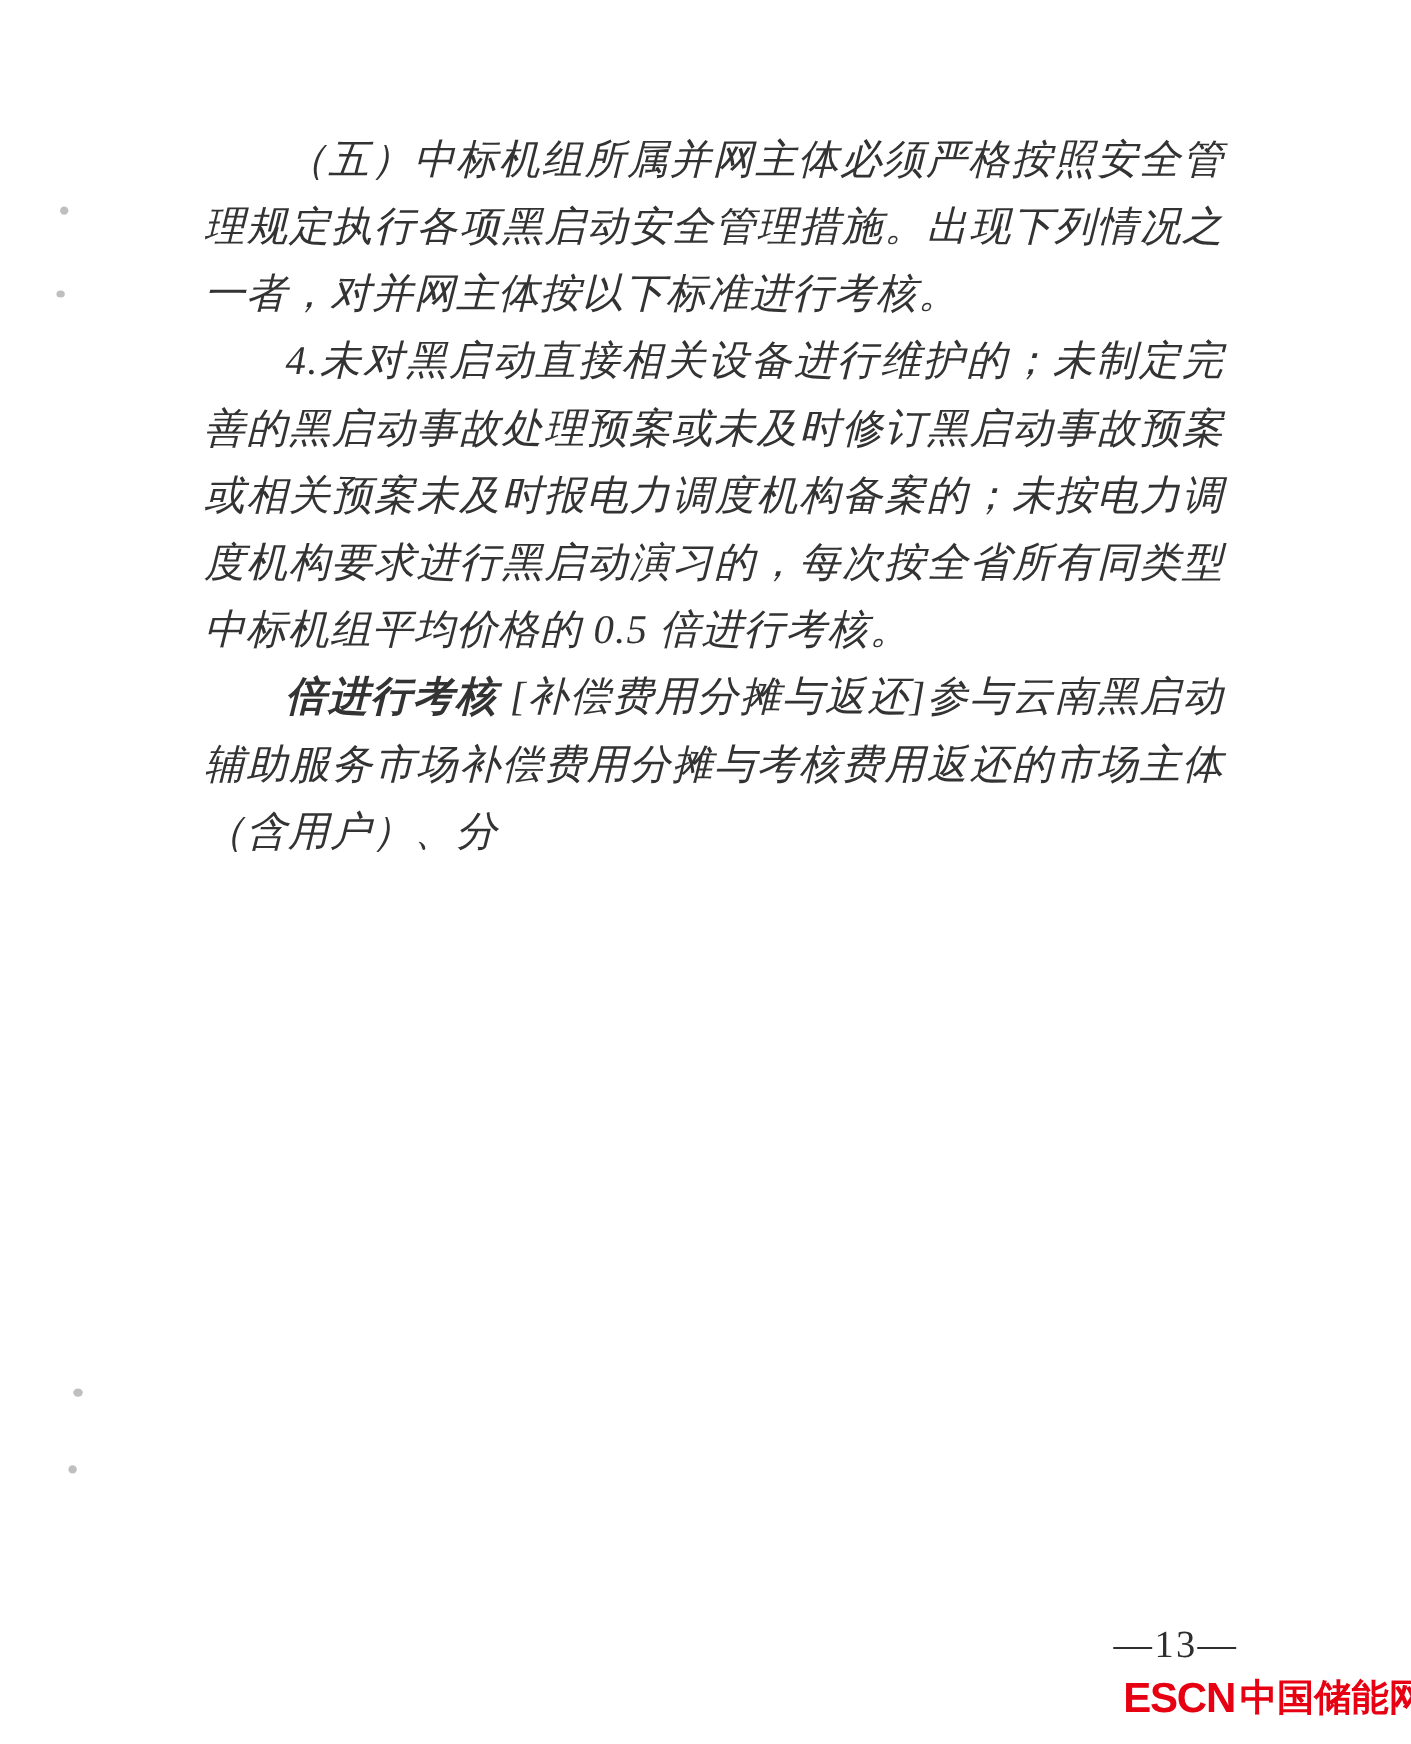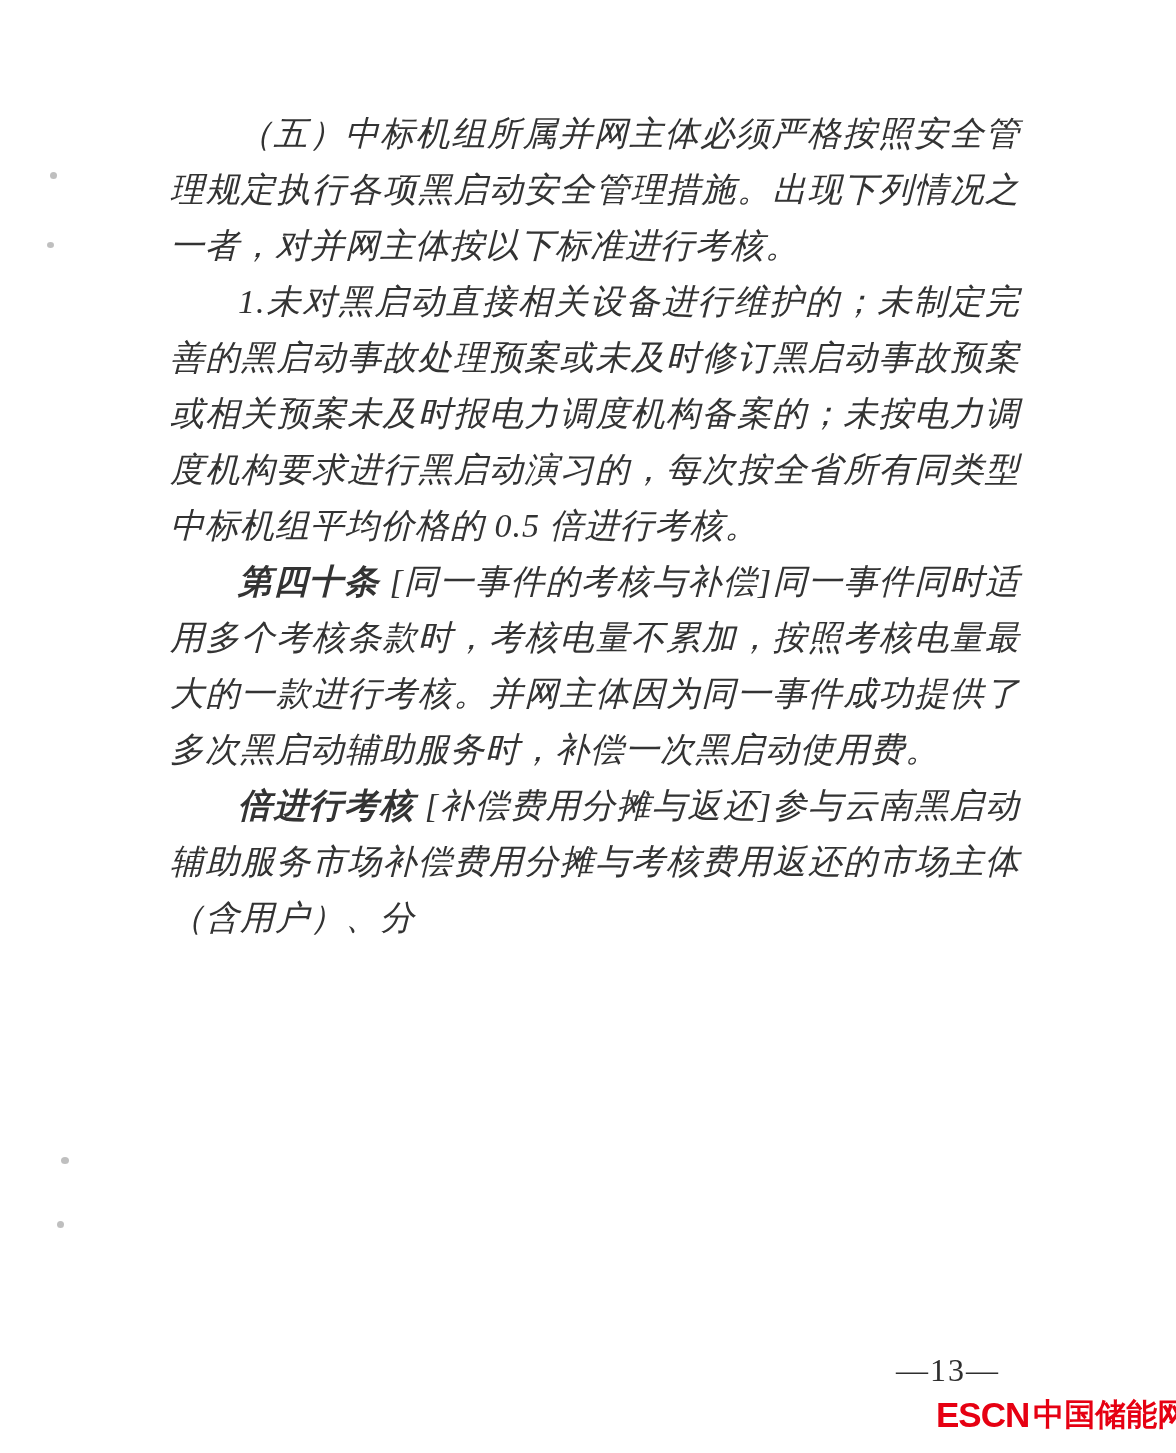--- a/index.html
+++ b/index.html
@@ -35,21 +35,21 @@
     padding: 0;
     text-indent: 2em;
     letter-spacing: 1px;
     font-style: italic;
   }
   .content p b {
     font-weight: bold;
   }
   .page-number {
     position: absolute;
-    left: 896px;
+    left: 928px;
     top: 1352px;
     font-size: 32px;
     color: #2e2e2e;
     letter-spacing: 2px;
     white-space: nowrap;
   }
   .logo {
     position: absolute;
     left: 936px;
     top: 1394px;
@@ -84,22 +84,21 @@
 
 <div class="page">
 
   <span class="speck s1"></span>
   <span class="speck s2"></span>
   <span class="speck s3"></span>
   <span class="speck s4"></span>
 
   <div class="content">
     <p><span>（五）中标机组所属并网主体必须严格按照安全管理规定执行各项黑启动安全管理措施。出现下列情况之一者，对并网主体按以下标准进行考核。</span></p>
-    <p><span>1.未对黑启动直接相关设备进行维护的；未制定完善的黑启动事故处理预案或未及时修订黑启动事故预案或相关预案未及时报电力调度机构备案的；未按电力调度机构要求进行黑启动演习的，每次按全省所有同类型中标机组平均价格的 0.5 倍进行考核。</span></p>
-    <p><b>第四十条</b><span> [同一事件的考核与补偿]同一事件同时适用多个考核条款时，考核电量不累加，按照考核电量最大的一款进行考核。并网主体因为同一事件成功提供了多次黑启动辅助服务时，补偿一次黑启动使用费。</span></p>
+    <p><span>4.未对黑启动直接相关设备进行维护的；未制定完善的黑启动事故处理预案或未及时修订黑启动事故预案或相关预案未及时报电力调度机构备案的；未按电力调度机构要求进行黑启动演习的，每次按全省所有同类型中标机组平均价格的 0.5 倍进行考核。</span></p>
     <p><b>倍进行考核</b><span> [补偿费用分摊与返还]参与云南黑启动辅助服务市场补偿费用分摊与考核费用返还的市场主体（含用户）、分</span></p>
   </div>
 
   <div class="page-number">—13—</div>
 
   <div class="logo" style="color: rgb(230, 0, 18);">
     <span class="logo-en">ESCN</span><span class="logo-cn">中国储能网</span>
   </div>
 
 </div>

